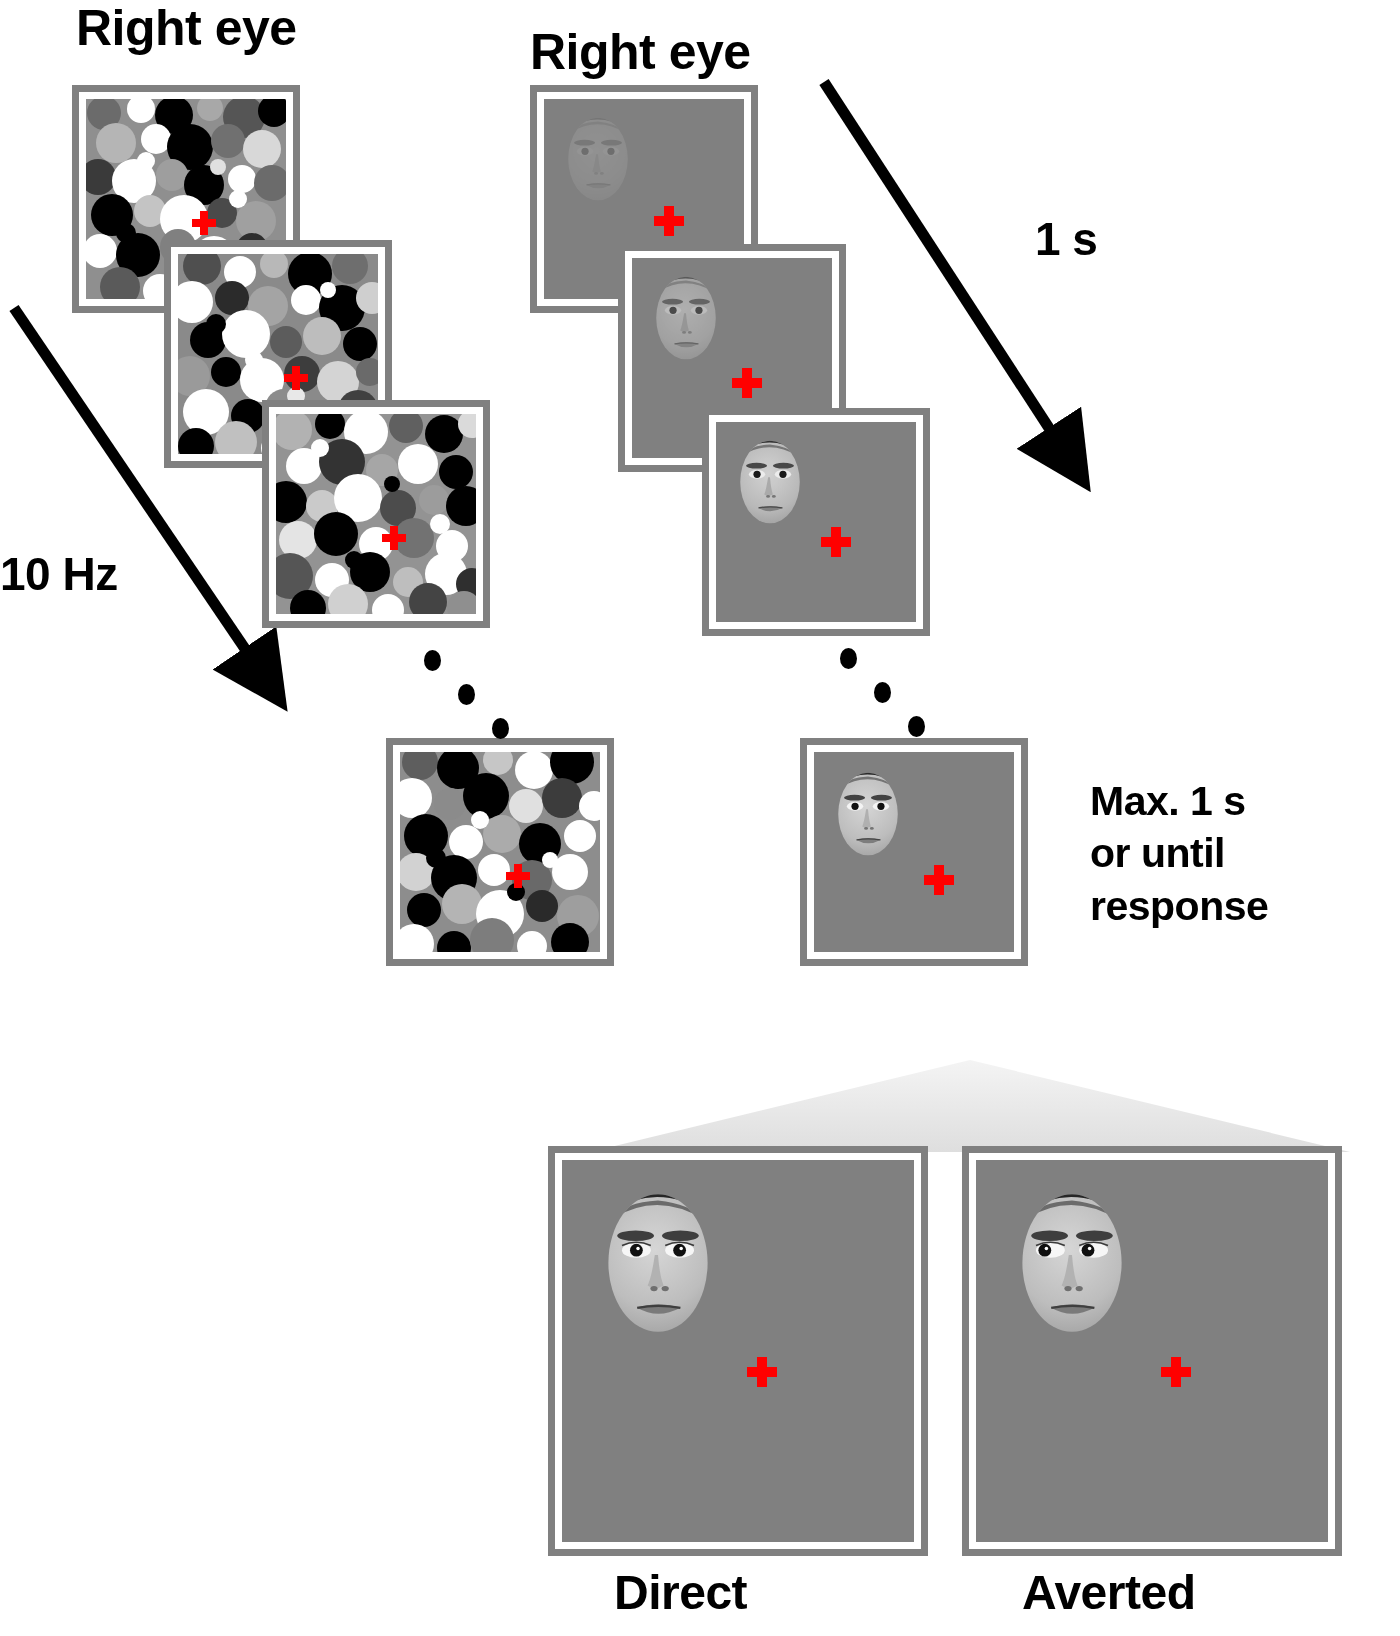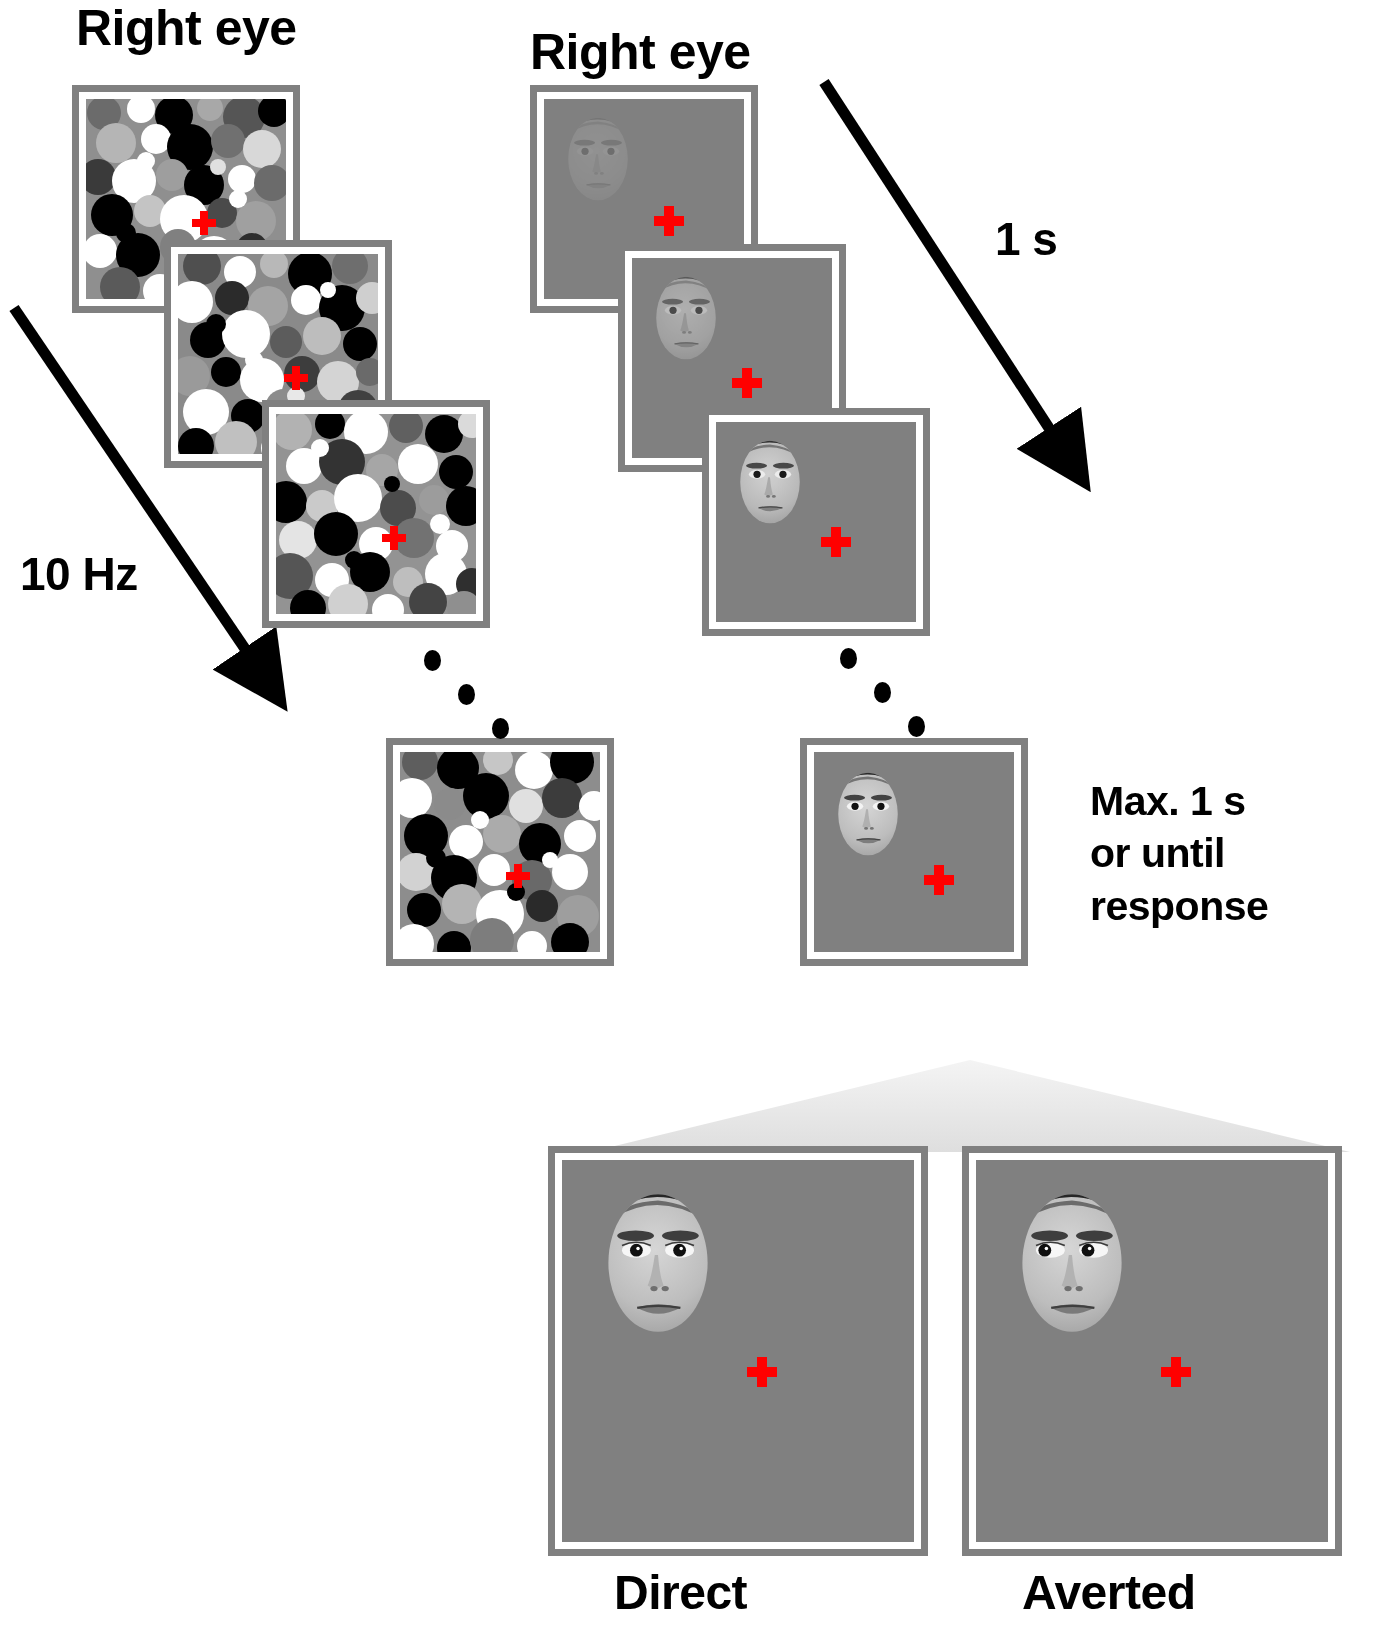--- a/index.html
+++ b/index.html
@@ -9,22 +9,22 @@
     -webkit-font-smoothing:antialiased;
   }
 
   
   .hd{
     position:absolute;font-weight:bold;color:#000;
     letter-spacing:-0.5px;white-space:pre;line-height:1.05;
   }
   #eye-left-heading{left:76px;top:2px;font-size:50px;}
   #eye-right-heading{left:530px;top:2px;font-size:50px;margin-top:24px;}
-  #rate-label{left:20px;top:550px;font-size:46px;}
-  #duration-label{left:995px;top:215px;font-size:46px;}
+  #rate-label{left:0;top:550px;font-size:46px;}
+  #duration-label{left:1035px;top:215px;font-size:46px;}
   #timeout-label{left:1090px;top:775px;font-size:41px;line-height:1.28;}
   #gaze-direct-label{left:614px;top:1568px;font-size:48px;}
   #gaze-averted-label{left:1022px;top:1568px;font-size:48px;}
 
   
   .frame{position:absolute;background:#808080;padding:7px;box-sizing:border-box;}
   .frame>.wmat{width:100%;height:100%;background:#ffffff;padding:7px;box-sizing:border-box;}
   .frame>.wmat>.scr{
     width:100%;height:100%;position:relative;overflow:hidden;background:#808080;
   }

